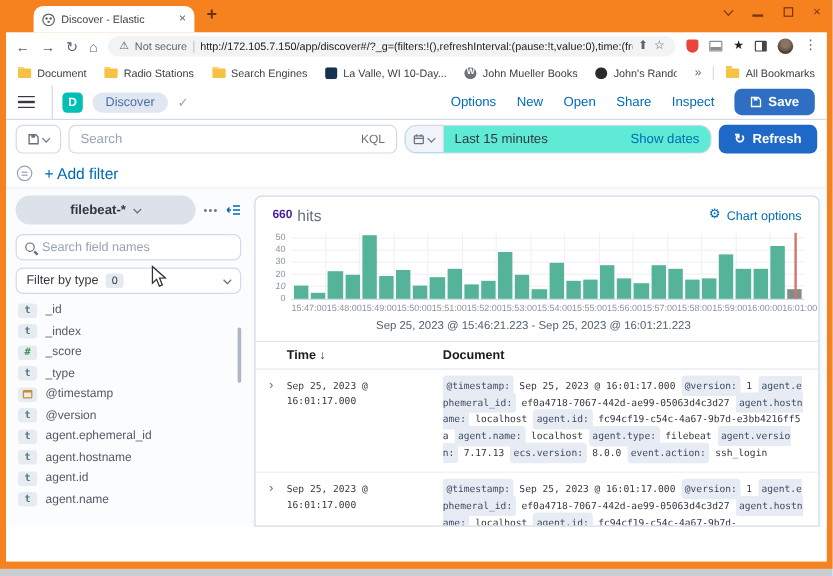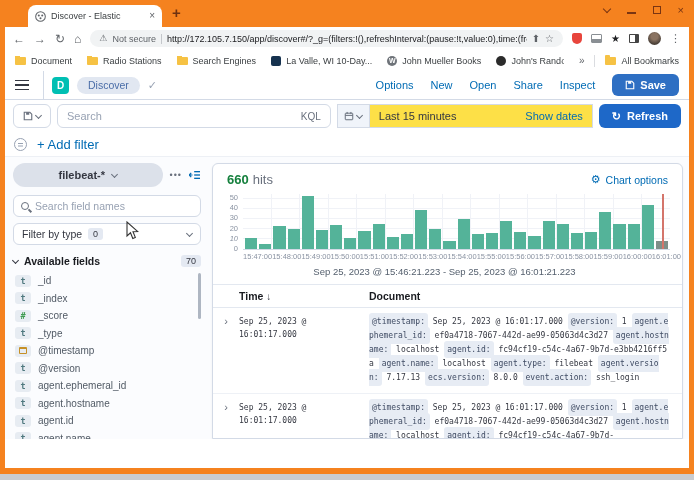--- a/index.html
+++ b/index.html
@@ -79,21 +79,21 @@
   .save-btn{background:#2E6FC3;color:#fff;border-radius:6px;height:22px;padding:0 13px;display:flex;align-items:center;gap:5px;font-size:11px;font-weight:600}
 
   
   .queryrow{display:flex;align-items:center;gap:6px;padding:4px 8px;background:#fff;height:32px}
   .sq-btn{width:38px;height:24px;border:1px solid #D3DAE6;border-radius:6px;display:flex;align-items:center;justify-content:center;gap:3px;color:#69707D;flex:none}
   .chev{width:5px;height:5px;border-right:1.4px solid #69707D;border-bottom:1.4px solid #69707D;transform:rotate(45deg);margin-top:-2px}
   .qinput{flex:1;height:24px;border:1px solid #D3DAE6;border-radius:6px;display:flex;align-items:center;padding:0 9px;gap:6px;background:#fff}
   .qinput input{border:0;outline:0;flex:1;font-size:11px;font-family:"Liberation Sans",sans-serif;color:#343741}
   .qinput input::placeholder{color:#98A2B3}
   .kql{font-size:10px;color:#69707D}
-  .dategroup{width:256px;height:24px;border:1px solid #D3DAE6;border-radius:0;display:flex;align-items:center;overflow:hidden;flex:none;background:#fde047}
+  .dategroup{width:256px;height:24px;border:1px solid #D3DAE6;border-radius:10px;display:flex;align-items:center;overflow:hidden;flex:none;background:#5eead4}
   .cal-seg{width:32px;height:100%;background:#F0F4FA;border-right:1px solid #D3DAE6;display:flex;align-items:center;justify-content:center;gap:3px;color:#69707D}
   .timerange{font-size:11px;color:#343741;padding:0 9px;flex:1;white-space:nowrap}
   .showdates{font-size:11px;color:#006BB4;padding-right:9px;white-space:nowrap;cursor:pointer}
   .refresh-btn{height:24px;background:#1E68C8;border-radius:6px;color:#fff;display:flex;align-items:center;gap:6px;padding:0 13px;font-size:11px;font-weight:600;flex:none}
   .refresh-ic{font-size:11px;line-height:1}
 
   
   .filterrow{height:24px;display:flex;align-items:center;padding:0 9px;gap:10px;background:#fff}
   .filter-circle{width:13px;height:13px;border:1.3px solid #98A2B3;border-radius:50%;position:relative}
   .filter-circle::before{content:"";position:absolute;left:2.5px;top:4px;width:5px;height:1.3px;background:#98A2B3;box-shadow:0 2.5px 0 #98A2B3}
@@ -120,21 +120,21 @@
   .field-row{display:flex;align-items:center;gap:7px;height:17.5px;padding-left:2px;cursor:pointer}
   .fld-ic{width:16px;height:12px;border-radius:3px;background:#E7ECF2;color:#50797F;font-size:8.5px;font-weight:700;display:flex;align-items:center;justify-content:center;flex:none;font-family:"DejaVu Sans Mono",monospace}
   .fld-ic.num{color:#3E9B50}
   .cal-mini{width:8px;height:7px;border:1px solid #C69026;border-top-width:2.5px;border-radius:1px}
   .field-label{font-size:10px;color:#515A65}
   .sb-scrollbar{position:absolute;right:0;top:110px;width:3px;height:46px;background:#AEB6C2;border-radius:2px}
 
   
   .main-panel{flex:1;background:#fff;border:1px solid #D3DAE6;border-radius:6px 6px 0 0;box-shadow:0 1px 3px rgba(0,0,0,.05);overflow:hidden;display:flex;flex-direction:column;min-width:0}
   .panel-head{display:flex;align-items:center;padding:8px 14px 3px}
-  .hits-num{font-size:13px;font-weight:700;color:#15803d}
+  .hits-num{font-size:10px;font-weight:700;color:#4c1d95}
   .hits-word{font-size:13px;color:#69707D;margin-left:4px}
   .chart-opts{margin-left:auto;display:flex;gap:5px;color:#006BB4;font-size:10.5px;align-items:center;cursor:pointer}
   .gear{font-size:11px;line-height:1}
   .chart-wrap{padding:4px 12px 0 6px}
   .chart-row{display:flex}
   .yaxis{width:24px;position:relative;font-size:7.5px;color:#8A93A2}
   .yaxis span{position:absolute;right:5px}
   .plot{flex:1;height:56px;position:relative;border-bottom:1px solid #D3DAE6}
   .vgrid{position:absolute;inset:0;display:flex}
   .vcell{flex:1;border-left:1px solid #F0F2F7}
@@ -331,25 +331,20 @@
             </svg>
           </div>
           <div class="sb-search">
             <span class="lens"></span>
             <input placeholder="Search field names" style="">
           </div>
           <div class="sb-filter">
             <span>Filter by type</span>
             <span class="cnt-badge">0</span>
             <span class="chev"></span>
-          </div>
-          <div class="sb-avail">
-            <span class="chev"></span>
-            <span>Available fields</span>
-            <span class="badge70">70</span>
           </div>
           <div class="fields">
               <div class="field-row">
                 <span class="fld-ic">t</span>
                 <span class="field-label">_id</span>
               </div>
               <div class="field-row">
                 <span class="fld-ic">t</span>
                 <span class="field-label">_index</span>
               </div>

